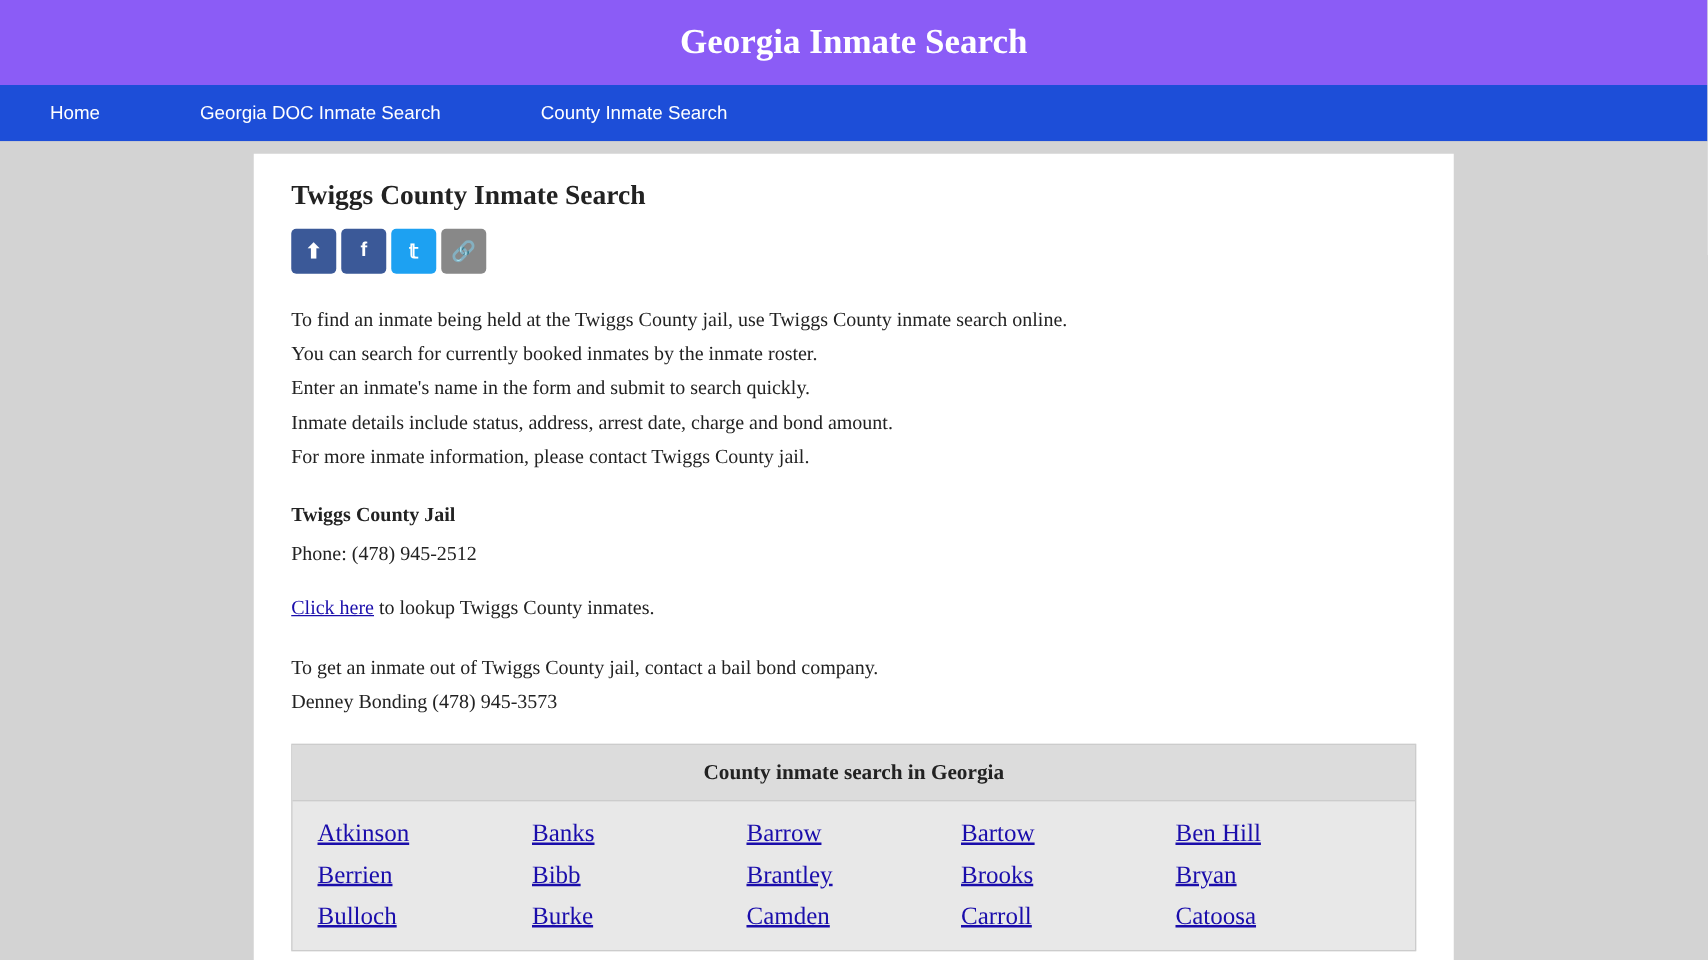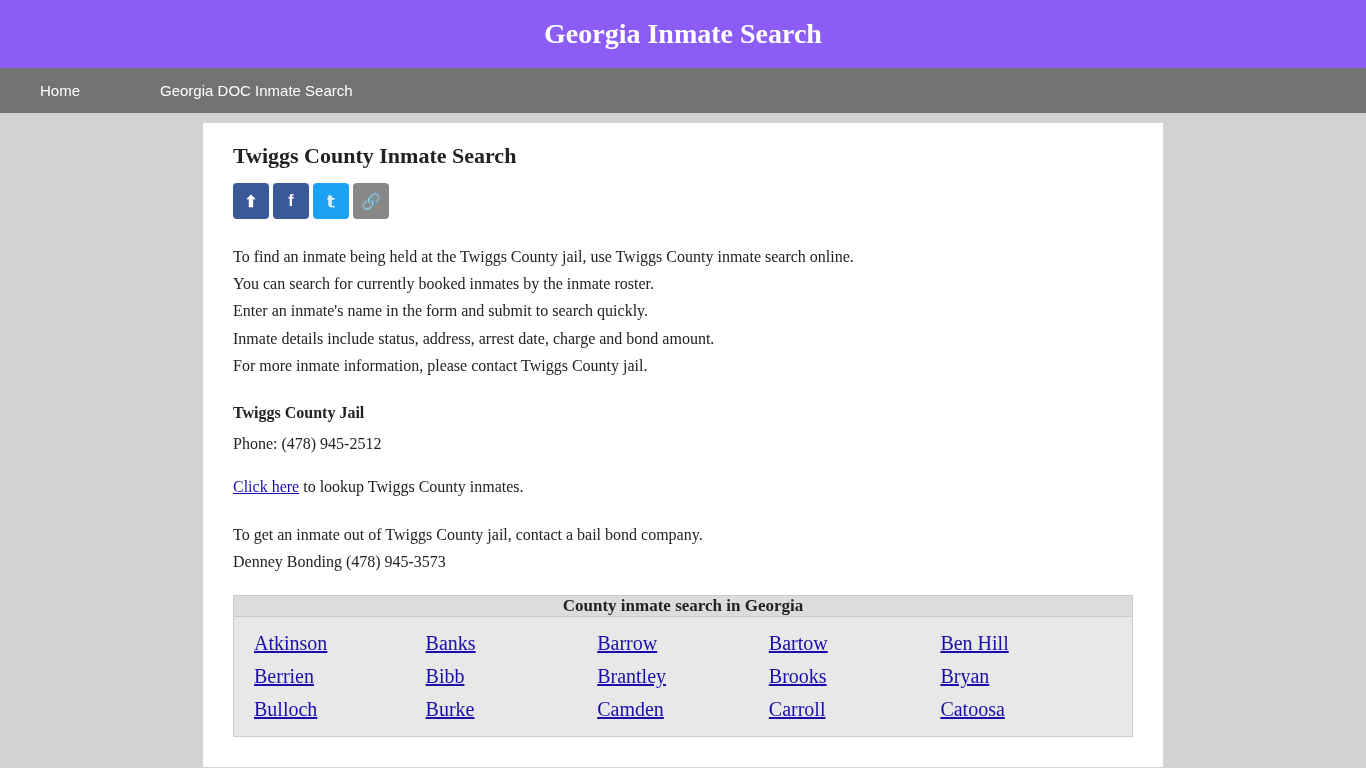--- a/index.html
+++ b/index.html
@@ -20,21 +20,21 @@
       padding: 18px 10px;
     }
     #site-title {
       color: #fff;
       font-size: 28px;
       font-weight: bold;
       font-family: Georgia, serif;
     }
     
     #main-nav {
-      background-color: #737373;
+      background-color: #1d4ed8;
       display: flex;
       align-items: center;
     }
     .nav-item {
       color: #fff;
       padding: 14px 40px;
       font-size: 15px;
       font-family: Arial, sans-serif;
       cursor: pointer;
       text-decoration: none;
@@ -108,20 +108,21 @@
     
     #county-section {
       background-color: #e8e8e8;
       border: 1px solid #ccc;
       padding: 0;
       margin-top: 10px;
     }
     #county-section-title {
       background-color: #dcdcdc;
       text-align: center;
+      padding: 12px;
       font-size: 17px;
       font-weight: bold;
       border-bottom: 1px solid #ccc;
     }
     #county-grid {
       display: grid;
       grid-template-columns: repeat(5, 1fr);
       padding: 12px 20px;
       gap: 4px 0;
     }
@@ -141,20 +142,21 @@
 
 <div id="app-wrapper">
 
   <div id="site-header">
     <div id="site-title">Georgia Inmate Search</div>
   </div>
 
   <nav id="main-nav">
     <a class="nav-item" href="#">Home</a>
     <a class="nav-item" href="#">Georgia DOC Inmate Search</a>
+    <a class="nav-item" href="#">County Inmate Search</a>
   </nav>
 
   <div id="content-outer">
     <div id="content-inner">
 
       <h1 id="page-title">Twiggs County Inmate Search</h1>
 
       <div id="share-buttons">
         <button class="share-btn share-btn-share" title="Share">⬆</button>
         <button class="share-btn share-btn-facebook" title="Facebook">f</button>

